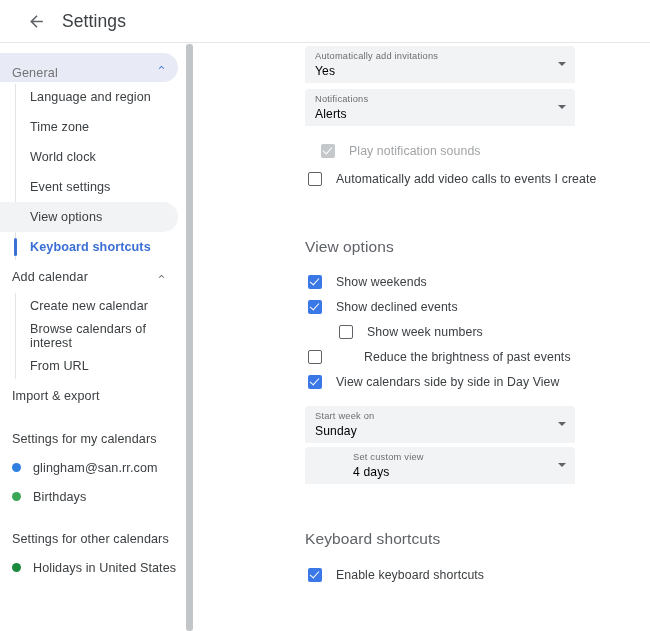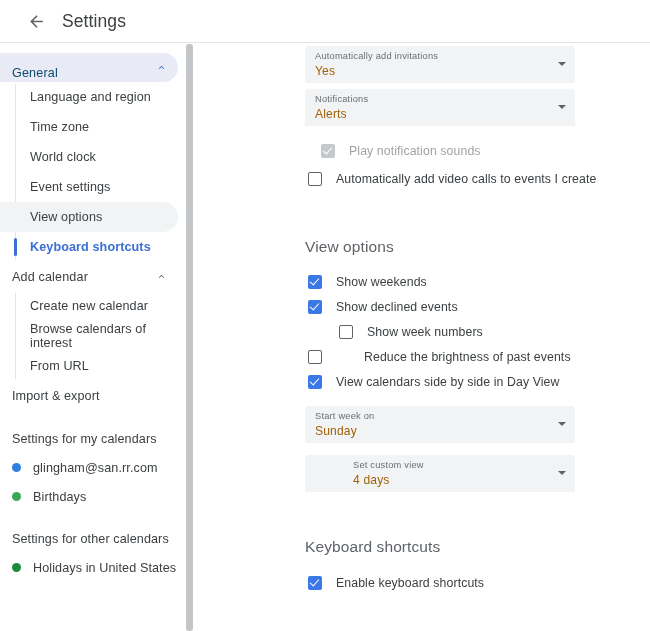--- a/index.html
+++ b/index.html
@@ -42,21 +42,21 @@
     position: relative; display: flex; align-items: center;
     height: 29px; margin: 0 8px 0 0;
     border-radius: 0 16px 16px 0;
     padding-left: 12px; padding-right: 10px;
     cursor: pointer;
   }
   .sb-group-head.active { background: #e8eaf6; }
   .sb-group-head .gtext {
     flex: 1; font-size: 12.6px; color: #3c4043; letter-spacing: .15px;
   }
-  .sb-group-head.active .gtext { color: #0c4a6e; margin-top: 11px; }
+  .sb-group-head.active .gtext { color: #737373; margin-top: 11px; }
   .chev { width: 14px; height: 14px; display:flex; align-items:center; justify-content:center; }
 
   .sb-sub-wrap { position: relative; }
   .sb-sub-wrap::before {
     content: ""; position: absolute; left: 15px; top: 2px; bottom: 2px;
     width: 1px; background: #e4e4e4;
   }
   .sb-item {
     position: relative; display: flex; align-items: center;
     height: 30px; padding-left: 30px; margin-right: 8px;
@@ -111,21 +111,21 @@
 
   .field {
     position: relative; width: 270px; background: #f1f3f4;
     border-radius: 4px 4px 0 0; height: 37px;
     padding: 4px 26px 0 10px; cursor: pointer;
   }
   .field .f-label {
     font-size: 9.3px; color: #6b6f73; line-height: 13px; letter-spacing:.2px;
   }
   .field .f-value {
-    font-size: 12.1px; color: #a16207; line-height: 17px; letter-spacing:.15px;
+    font-size: 12.1px; color: #000000; line-height: 17px; letter-spacing:.15px;
   }
   .caret {
     position: absolute; right: 9px; top: 16px;
     width: 0; height: 0; border-left: 4px solid transparent;
     border-right: 4px solid transparent; border-top: 4px solid #5f6368;
   }
 
   .cbrow { display: flex; align-items: center; height: 25px; cursor: pointer; }
   .cbox {
     width: 14px; height: 14px; border-radius: 2px; flex: 0 0 14px;
@@ -293,21 +293,21 @@
           <span class="cblabel">View calendars side by side in Day View</span>
         </div>
       </div>
 
       <div class="field" style="margin-top:12px;">
         <div class="f-label">Start week on</div>
         <div class="f-value">Sunday</div>
         <span class="caret"></span>
       </div>
 
-      <div class="field" style="margin-top:12px;padding-left:48px;">
+      <div class="field" style="margin-top:4px;padding-left:48px;">
         <div class="f-label">Set custom view</div>
         <div class="f-value">4 days</div>
         <span class="caret"></span>
       </div>
 
 
       <div class="section-title" style="margin-top:46px;">Keyboard shortcuts</div>
 
       <div class="cbrow" style="margin-top:14px;margin-left:3px;">
         <span class="cbox checked"></span>

